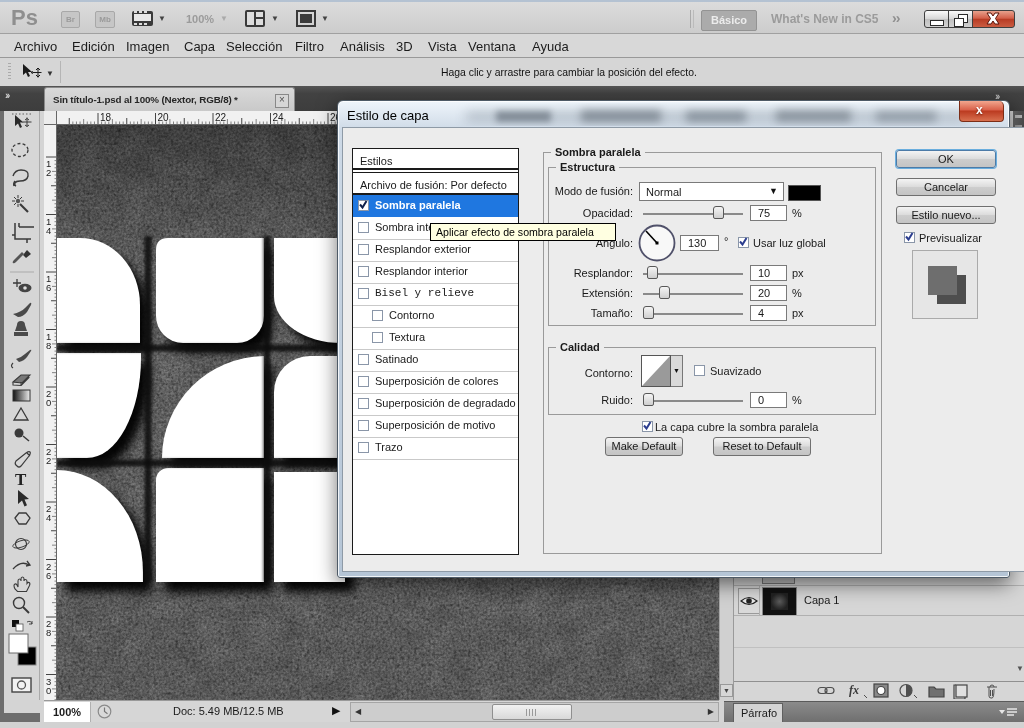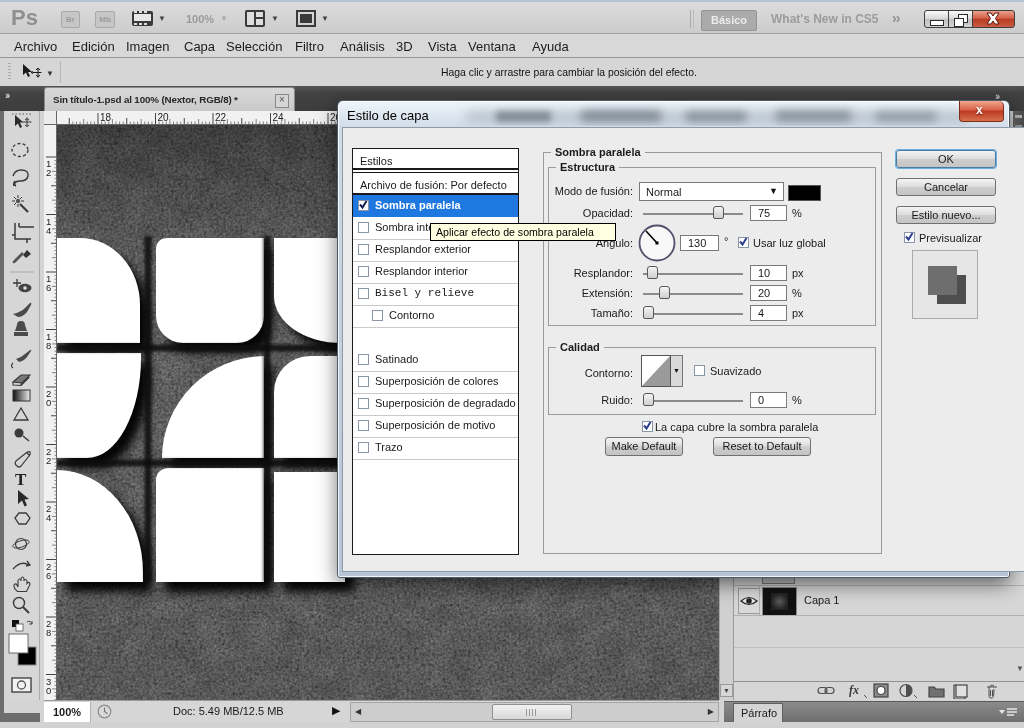--- a/index.html
+++ b/index.html
@@ -773,20 +773,24 @@
             <span class="lt">Resplandor interior</span>
           </div>
       <div class="lrow" style="top:134px;font-family:Liberation Mono, monospace;">
             <span class="cb"></span>
             <span class="lt">Bisel y relieve</span>
           </div>
       <div class="lrow" style="top:156px;">
             <span class="cb" style="left:19px;"></span>
             <span class="lt" style="left:36px;">Contorno</span>
           </div>
+      <div class="lrow" style="top:178px;">
+            <span class="cb" style="left:19px;"></span>
+            <span class="lt" style="left:36px;">Textura</span>
+          </div>
       <div class="lrow" style="top:200px;">
             <span class="cb"></span>
             <span class="lt">Satinado</span>
           </div>
       <div class="lrow" style="top:222px;text-align:center;">
             <span class="cb"></span>
             <span class="lt">Superposición de colores</span>
           </div>
       <div class="lrow" style="top:244px;">
             <span class="cb"></span>

